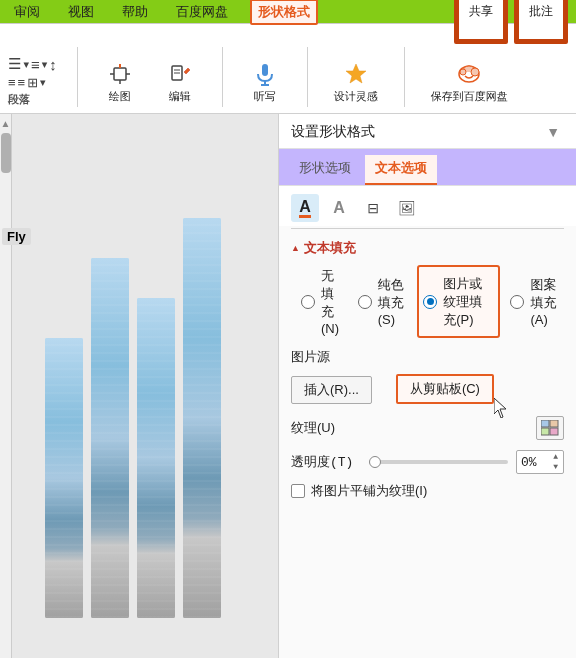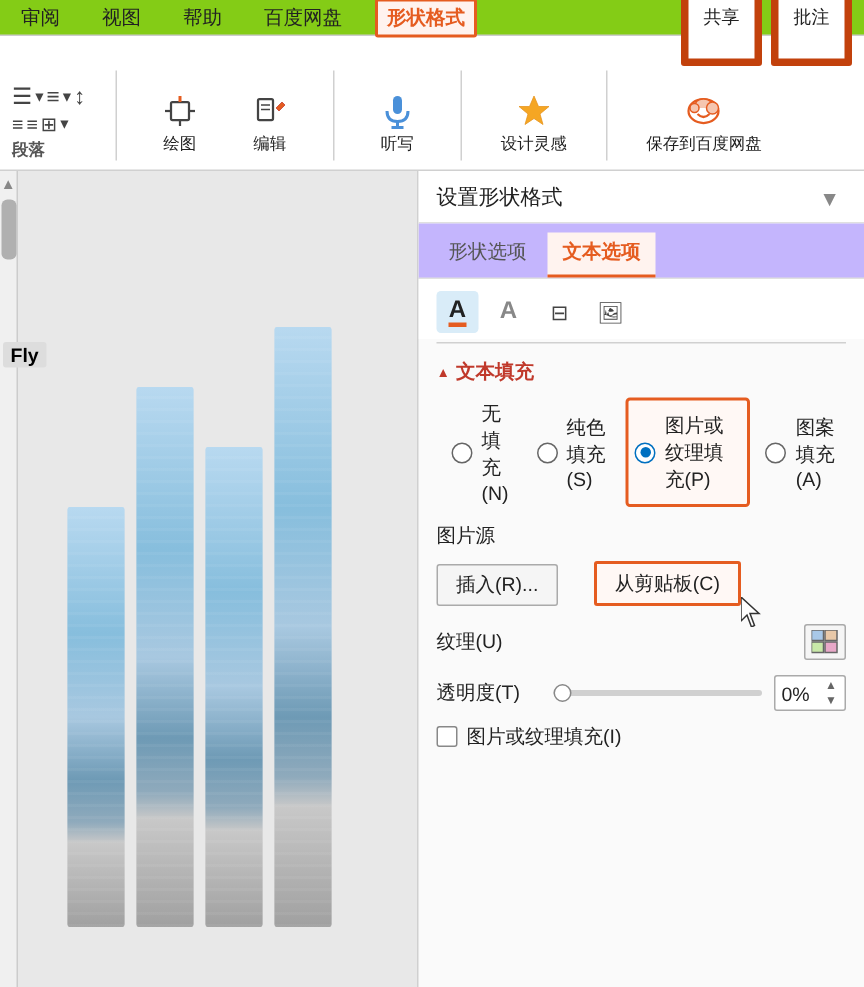--- a/index.html
+++ b/index.html
@@ -342,20 +342,21 @@
       font-size: 12px;
     }
 
     
     .slider-row {
       display: flex;
       align-items: center;
       gap: 8px;
       padding: 6px 12px 4px 12px;
       font-size: 13px;
+      font-family: Liberation Mono, monospace;
     }
 
     .slider-label {
       min-width: 70px;
       color: #222;
     }
 
     .slider-track {
       flex: 1;
       height: 4px;
@@ -717,17 +718,17 @@
         <span class="slider-value">0%</span>
         <div class="spinner-btns">
           <span class="spinner-btn">▲</span>
           <span class="spinner-btn">▼</span>
         </div>
       </div>
     </div>
 
     <div class="checkbox-row">
       <div class="checkbox-box"></div>
-      <span>图片或纹理填充(I)</span>
+      <span>将图片平铺为纹理(I)</span>
     </div>
 
   </div>
 </div>
 
 </body></html>

